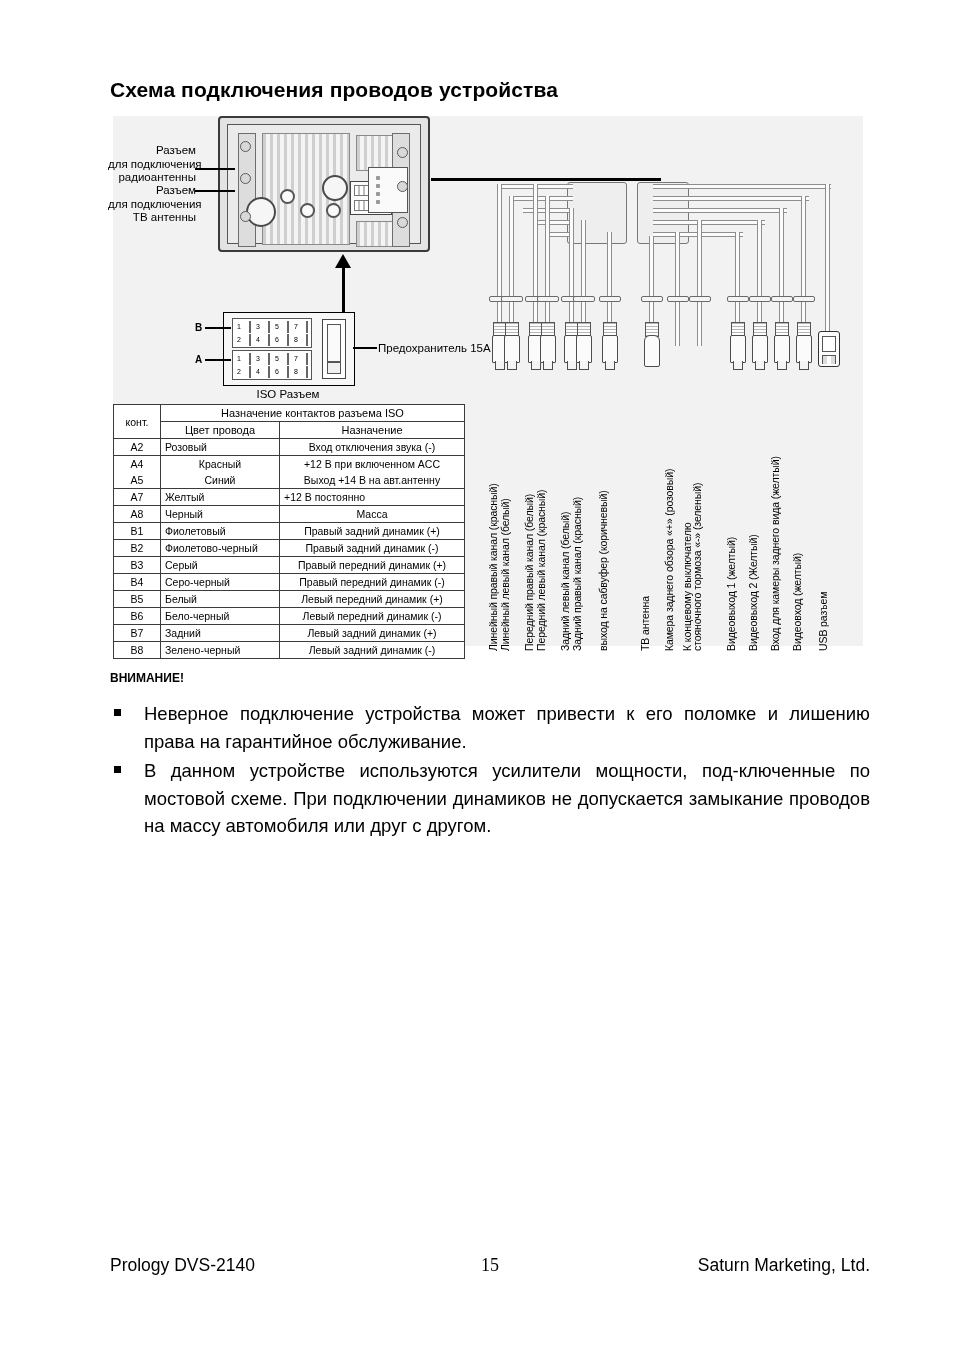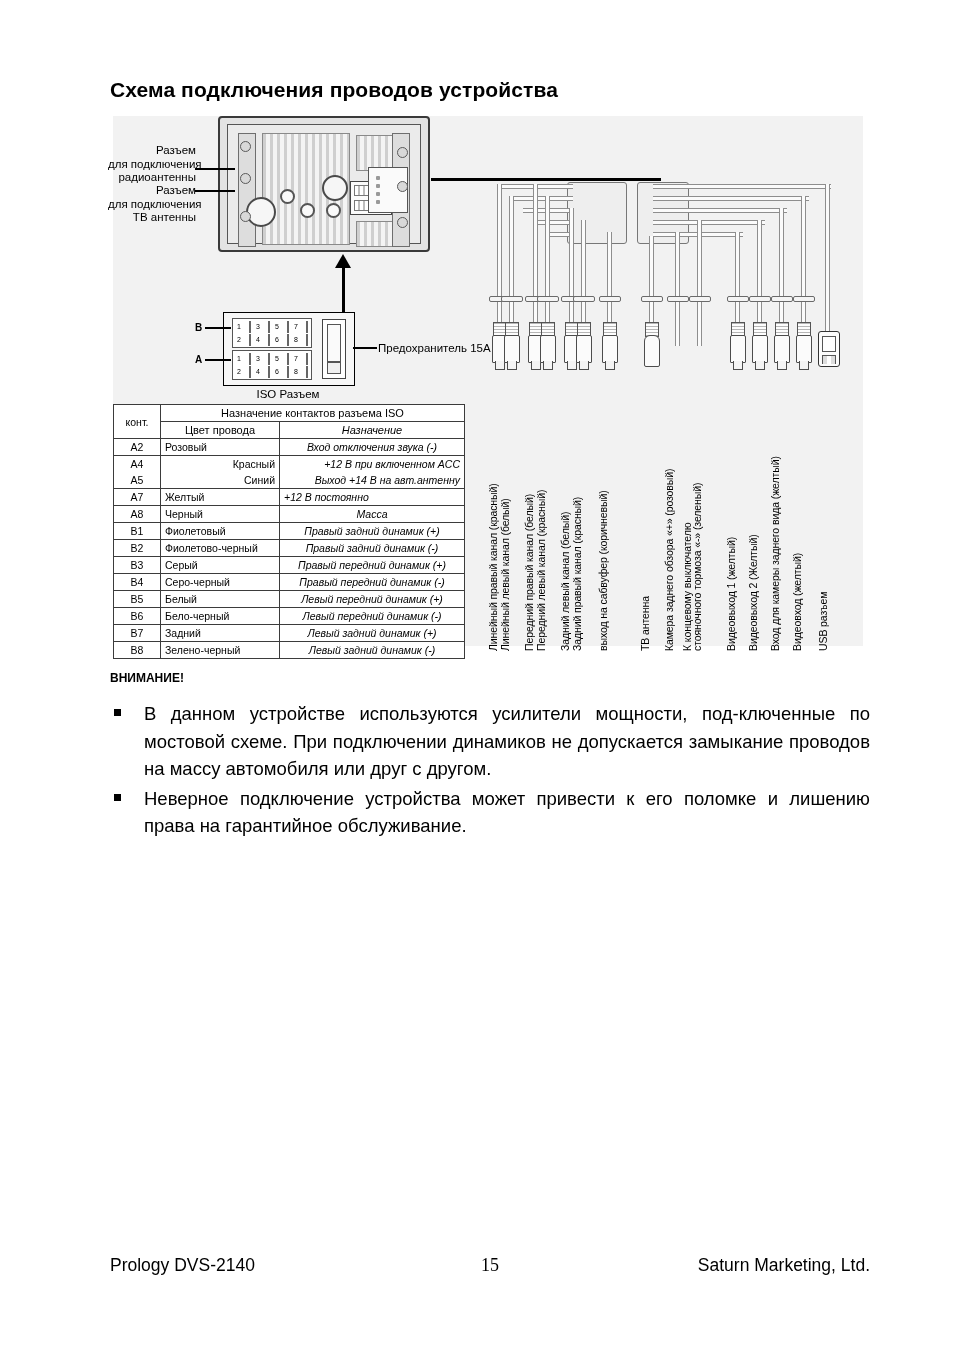--- a/index.html
+++ b/index.html
@@ -359,30 +359,30 @@
   }
   #pin-table td, #pin-table th {
     border: 1px solid #3b3b3b;
     padding: 0 4px;
     height: 16px;
     font-weight: normal;
     background: #ffffff;
   }
   #pin-table .c-pin { width: 38px; text-align: center; }
   #pin-table .c-color { width: 110px; text-align: left; }
-  #pin-table .c-func { width: 176px; text-align: center; font-style: italic; }
+  #pin-table .c-func { width: 176px; text-align: center; }
   #pin-table .hdr-top { text-align: center; font-size: 11px; }
   #pin-table .hdr-sub { text-align: center; font-size: 11px; }
   #pin-table .merged-cell { padding: 0; }
   #pin-table .merged-cell .sub {
     height: 16px;
     line-height: 16px;
     padding: 0 4px;
   }
-  #pin-table .merged-cell .sub.left { text-align: right; }
+  #pin-table .merged-cell .sub.left { text-align: center; }
   #pin-table .merged-cell .sub.center { text-align: center; }
 
   
   #warning-title {
     position: absolute;
     left: 110px;
     top: 671px;
     font-size: 12px;
     font-weight: bold;
   }
@@ -742,25 +742,25 @@
     <td class="c-color">Зелено-черный</td>
     <td class="c-func">Левый задний динамик (-)</td>
   </tr>
 </tbody>
   </table>
 
 <div id="warning-title">ВНИМАНИЕ!</div>
 <div id="warning-list">
   <div class="wl-item">
     <span class="bullet"></span>
-    <span>В данном устройстве используются усилители мощности, под-ключенные по мостовой схеме. При подключении динамиков не допускается замыкание проводов на массу автомобиля или друг с другом.</span>
+    <span>Неверное подключение устройства может привести к его поломке и лишению права на гарантийное обслуживание.</span>
   </div>
   <div class="wl-item">
     <span class="bullet"></span>
-    <span>Неверное подключение устройства может привести к его поломке и лишению права на гарантийное обслуживание.</span>
+    <span>В данном устройстве используются усилители мощности, под-ключенные по мостовой схеме. При подключении динамиков не допускается замыкание проводов на массу автомобиля или друг с другом.</span>
   </div>
 </div>
 
 <div id="footer">
   <span class="left">Prology DVS-2140</span>
   <span class="center">15</span>
   <span class="right">Saturn Marketing, Ltd.</span>
 </div>
 
 </body></html>

